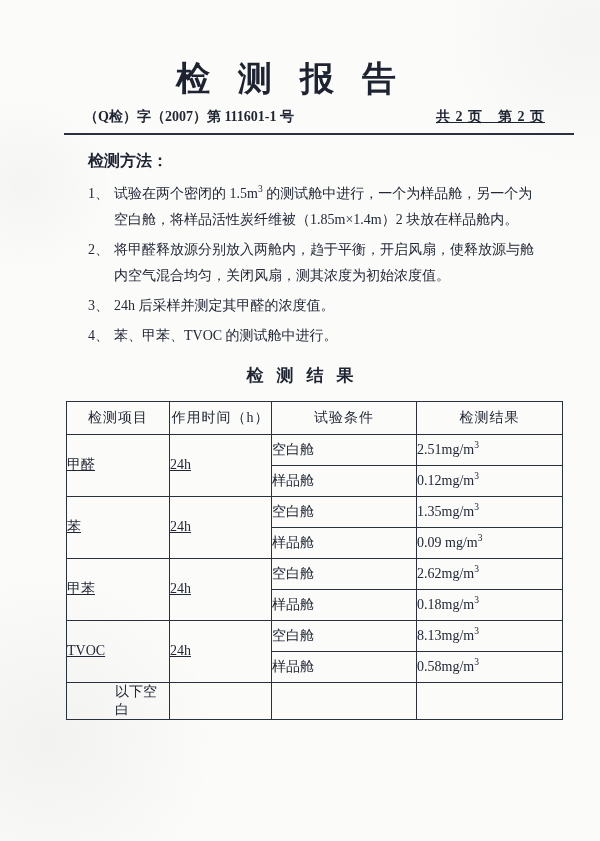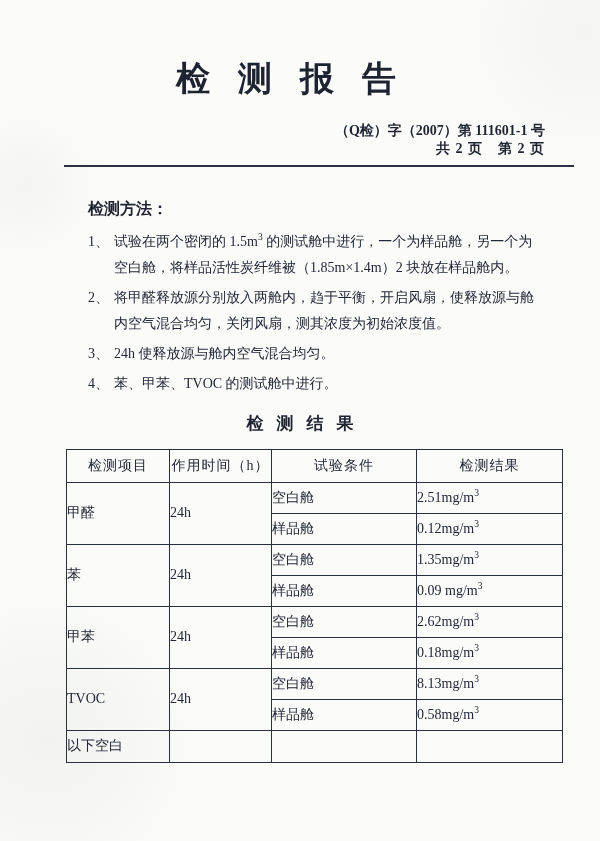--- a/index.html
+++ b/index.html
@@ -27,35 +27,34 @@
     text-align:center;
     letter-spacing:28px;
     line-height:1.25;
     color:#1d2330;
   }
   .doc-line{
     display:flex;
     justify-content:space-between;
     align-items:flex-end;
     padding:0 55px 0 84px;
-    margin-top:21px;
+    margin-top:7px;
     font-size:14px;
     font-weight:bold;
     color:#1f2533;
-    flex-direction:column;
-  }
-  .doc-line .pagenum{letter-spacing:1px;}
+  }
+  .doc-line .pagenum{letter-spacing:1px;text-decoration:underline;}
   .rule{
     border:none;
     height:2px;
     background:#2b3142;
     margin:7px 26px 0 64px;
   }
   .methods{
-    margin:32px 55px 0 88px;
+    margin:16px 55px 0 88px;
   }
   .methods-heading{
     font-size:16px;
     font-weight:bold;
     color:#1d2330;
     margin-bottom:9px;
   }
   .methods-list{
     margin:0;padding:0;list-style:none;
     font-size:14px;
@@ -91,22 +90,22 @@
     vertical-align:middle;
     padding:0;
     overflow:hidden;
   }
   table.results th{
     height:32px;
     font-weight:normal;
     letter-spacing:1px;
   }
   table.results td{height:30px;}
-  table.results td.rspan{height:auto;}
-  table.results tr.blank-row td{height:31px;}
+  table.results td.rspan{height:auto;text-decoration:underline;}
+  table.results tr.blank-row td{height:31px;padding-left:48px;}
   sup{
     font-size:9.5px;
     vertical-align:super;
     line-height:0;
   }
 </style>
 </head>
 <body>
 
 <div class="page">
@@ -126,21 +125,21 @@
       <li>
         <span class="num">1、</span>
         <span class="mtext"><span>试验在两个密闭的 1.5m</span><sup>3</sup><span> 的测试舱中进行，一个为样品舱，另一个为空白舱，将样品活性炭纤维被（1.85m×1.4m）2 块放在样品舱内。</span></span>
       </li>
       <li>
         <span class="num">2、</span>
         <span class="mtext"><span>将甲醛释放源分别放入两舱内，趋于平衡，开启风扇，使释放源与舱内空气混合均匀，关闭风扇，测其浓度为初始浓度值。</span><sup></sup><span></span></span>
       </li>
       <li>
         <span class="num">3、</span>
-        <span class="mtext"><span>24h 使释放源与舱内空气混合均匀。</span><sup></sup><span></span></span>
+        <span class="mtext"><span>24h 后采样并测定其甲醛的浓度值。</span><sup></sup><span></span></span>
       </li>
       <li>
         <span class="num">4、</span>
         <span class="mtext"><span>苯、甲苯、TVOC 的测试舱中进行。</span><sup></sup><span></span></span>
       </li>
     </ol>
   </div>
 
   <h2 class="results-heading">检测结果</h2>
 

